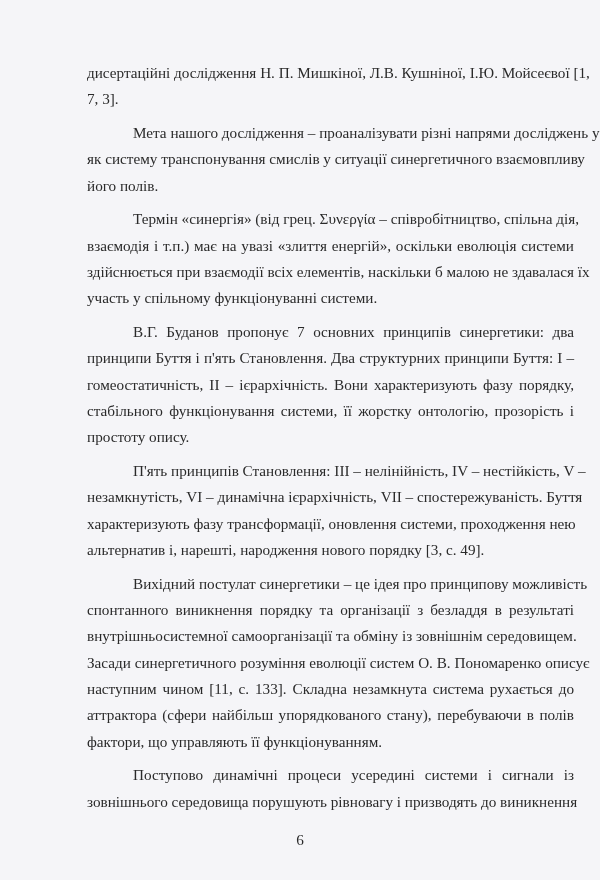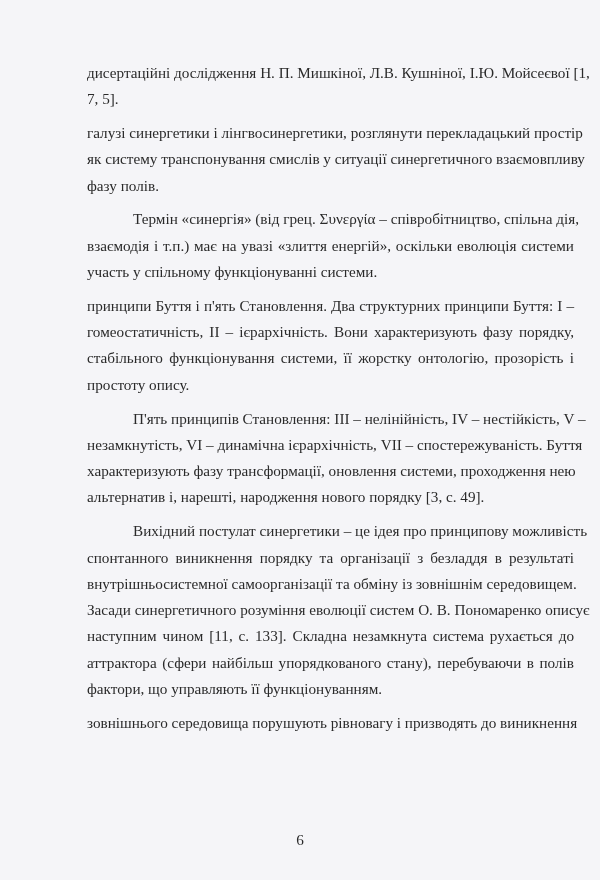--- a/index.html
+++ b/index.html
@@ -28,36 +28,38 @@
   }
 </style>
 </head>
 <body>
 
 <div class="page">
   <div class="text-block">
 
     <p class="para">
       <span class="line">дисертаційні дослідження Н. П. Мишкіної, Л.В. Кушніної, І.Ю. Мойсеєвої [1,</span>
-      <span class="line last">7, 5].</span>
+      <span class="line last">7, 3].</span>
     </p>
 
     <p class="para">
-      <span class="line">галузі синергетики і лінгвосинергетики, розглянути перекладацький простір</span>
+      <span class="line" style="padding-left:46px">Мета нашого дослідження – проаналізувати різні напрями досліджень у</span>
       <span class="line">як систему транспонування смислів у ситуації синергетичного взаємовпливу</span>
-      <span class="line last">фазу полів.</span>
+      <span class="line last">його полів.</span>
     </p>
 
     <p class="para">
       <span class="line" style="padding-left:46px">Термін «синергія» (від грец. Συνεργία – співробітництво, спільна дія,</span>
       <span class="line">взаємодія і т.п.) має на увазі «злиття енергій», оскільки еволюція системи</span>
+      <span class="line">здійснюється при взаємодії всіх елементів, наскільки б малою не здавалася їх</span>
       <span class="line last">участь у спільному функціонуванні системи.</span>
     </p>
 
     <p class="para">
+      <span class="line" style="padding-left:46px">В.Г. Буданов пропонує 7 основних принципів синергетики: два</span>
       <span class="line">принципи Буття і п'ять Становлення. Два структурних принципи Буття: I –</span>
       <span class="line">гомеостатичність, II – ієрархічність. Вони характеризують фазу порядку,</span>
       <span class="line">стабільного функціонування системи, її жорстку онтологію, прозорість і</span>
       <span class="line last">простоту опису.</span>
     </p>
 
     <p class="para">
       <span class="line" style="padding-left:46px">П'ять принципів Становлення: III – нелінійність, IV – нестійкість, V –</span>
       <span class="line">незамкнутість, VI – динамічна ієрархічність, VII – спостережуваність. Буття</span>
       <span class="line">характеризують фазу трансформації, оновлення системи, проходження нею</span>
@@ -68,19 +70,20 @@
       <span class="line" style="padding-left:46px">Вихідний постулат синергетики – це ідея про принципову можливість</span>
       <span class="line">спонтанного виникнення порядку та організації з безладдя в результаті</span>
       <span class="line">внутрішньосистемної самоорганізації та обміну із зовнішнім середовищем.</span>
       <span class="line">Засади синергетичного розуміння еволюції систем О. В. Пономаренко описує</span>
       <span class="line">наступним чином [11, с. 133]. Складна незамкнута система рухається до</span>
       <span class="line">аттрактора (сфери найбільш упорядкованого стану), перебуваючи в полів</span>
       <span class="line last">фактори, що управляють її функціонуванням.</span>
     </p>
 
     <p class="para">
+      <span class="line" style="padding-left:46px">Поступово динамічні процеси усередині системи і сигнали із</span>
       <span class="line">зовнішнього середовища порушують рівновагу і призводять до виникнення</span>
     </p>
 
   </div>
 
   <div class="page-number">6</div>
 </div>
 
 </body></html>

